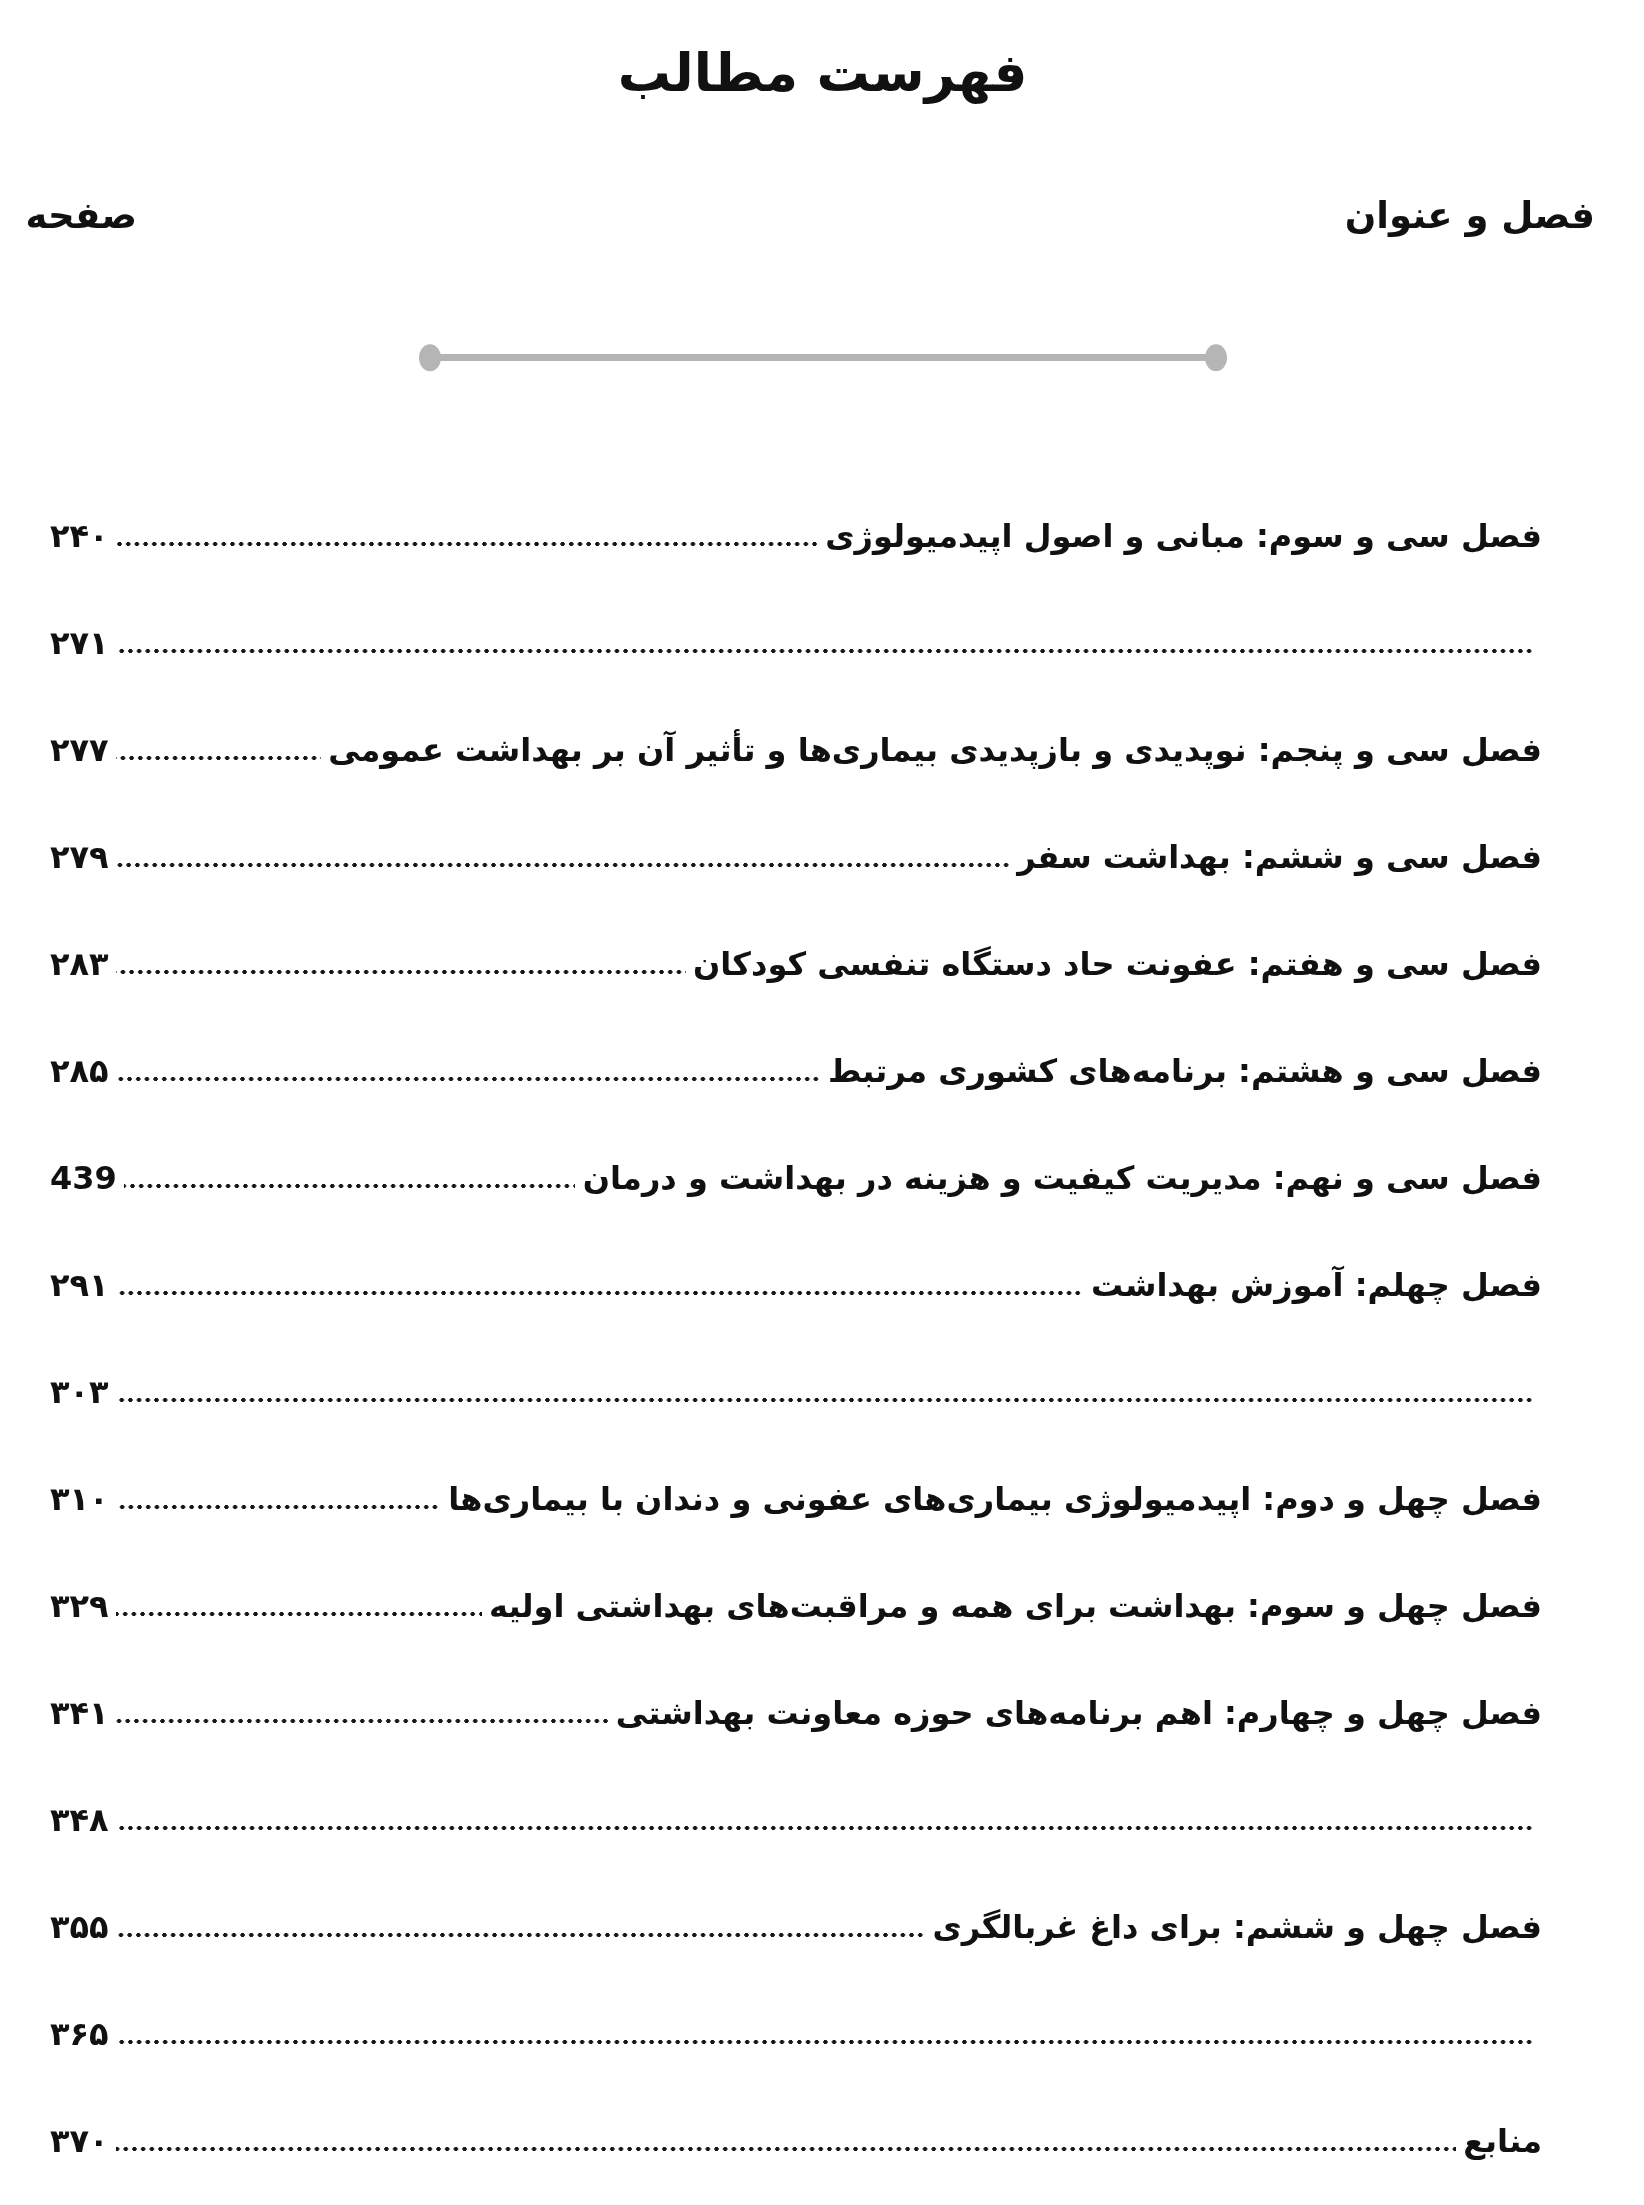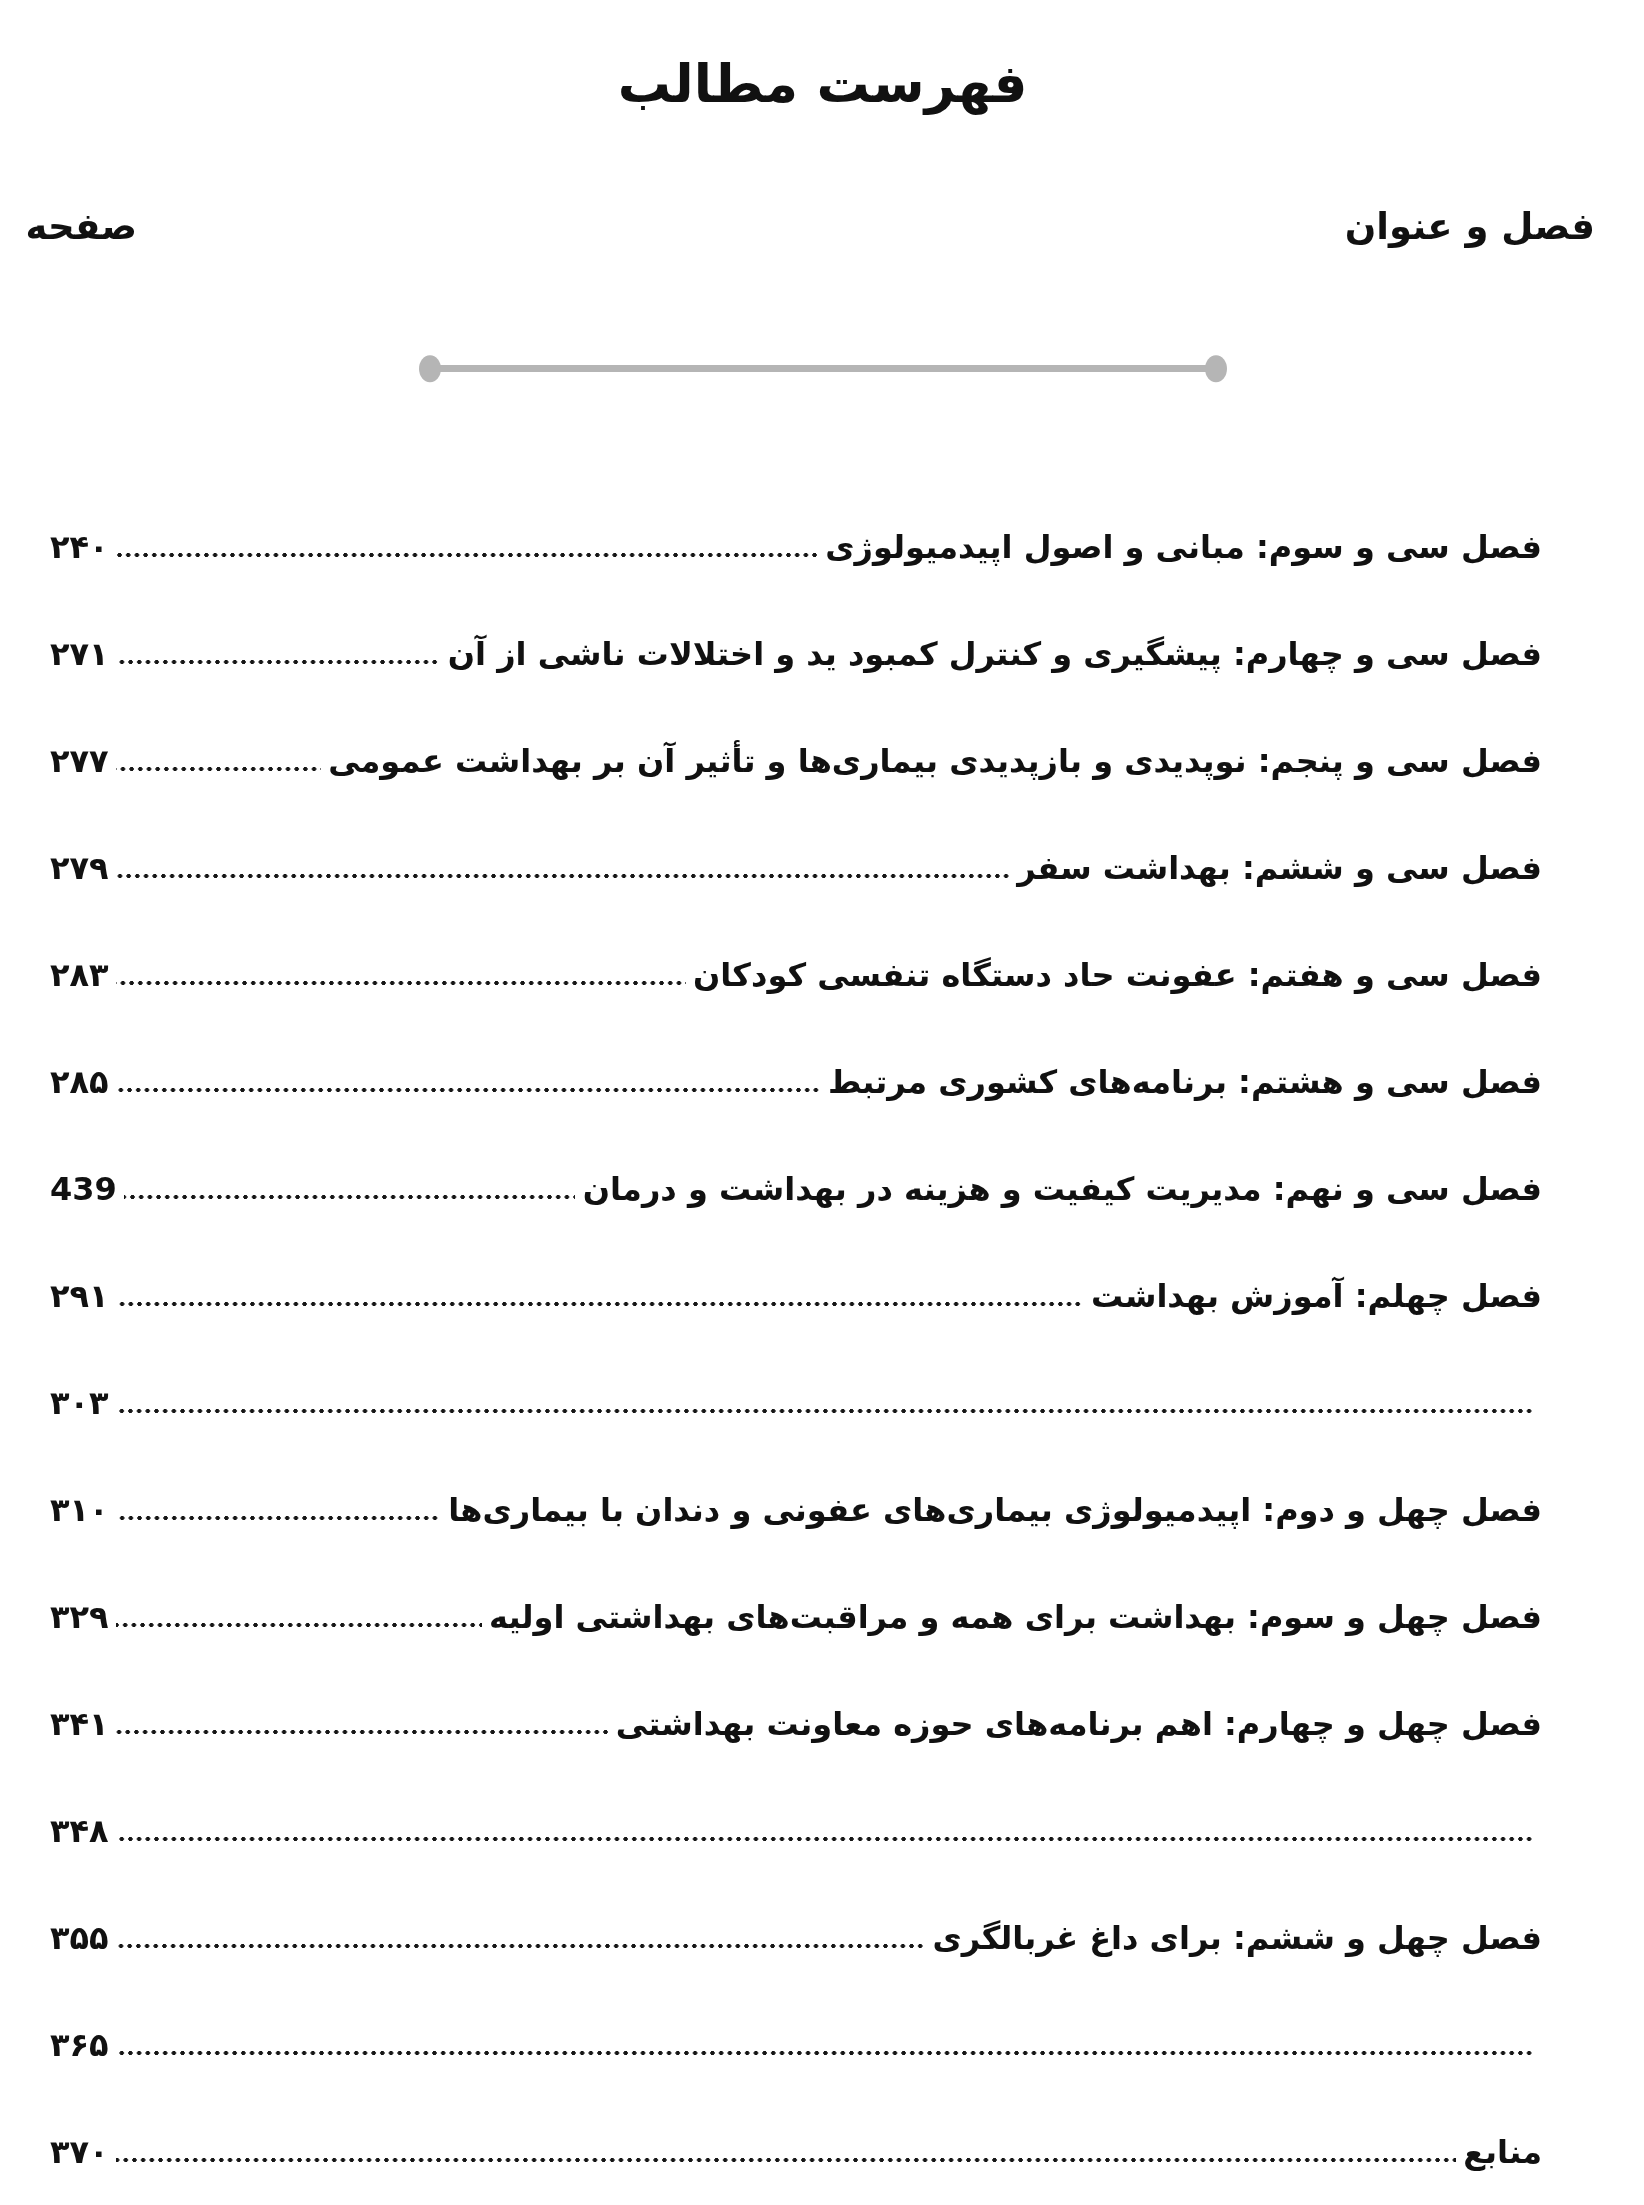--- a/index.html
+++ b/index.html
@@ -11,21 +11,21 @@
     height: 2206px;
     background: #ffffff;
     overflow: hidden;
     font-family: "DejaVu Sans", sans-serif;
     color: #111111;
   }
   .doc-title {
     text-align: center;
     font-size: 53px;
     font-weight: bold;
-    padding-top: 53px;
+    padding-top: 42px;
     direction: rtl;
   }
   .columns-header {
     direction: rtl;
     display: flex;
     justify-content: space-between;
     align-items: baseline;
     font-size: 37px;
     font-weight: bold;
     margin-top: 91px;
@@ -100,21 +100,20 @@
 
 <div class="toc">
 
   <div class="toc-row">
     <span class="toc-title">فصل سی و سوم: مبانی و اصول اپیدمیولوژی</span>
     <span class="toc-leader"></span>
     <span class="toc-page">۲۴۰</span>
   </div>
 
   <div class="toc-row">
-    <span class="toc-title">فصل سی و چهارم: پیشگیری و کنترل کمبود ید و اختلالات ناشی از آن</span>
     <span class="toc-leader"></span>
     <span class="toc-page">۲۷۱</span>
   </div>
 
   <div class="toc-row">
     <span class="toc-title">فصل سی و پنجم: نوپدیدی و بازپدیدی بیماری‌ها و تأثیر آن بر بهداشت عمومی</span>
     <span class="toc-leader"></span>
     <span class="toc-page">۲۷۷</span>
   </div>
 

